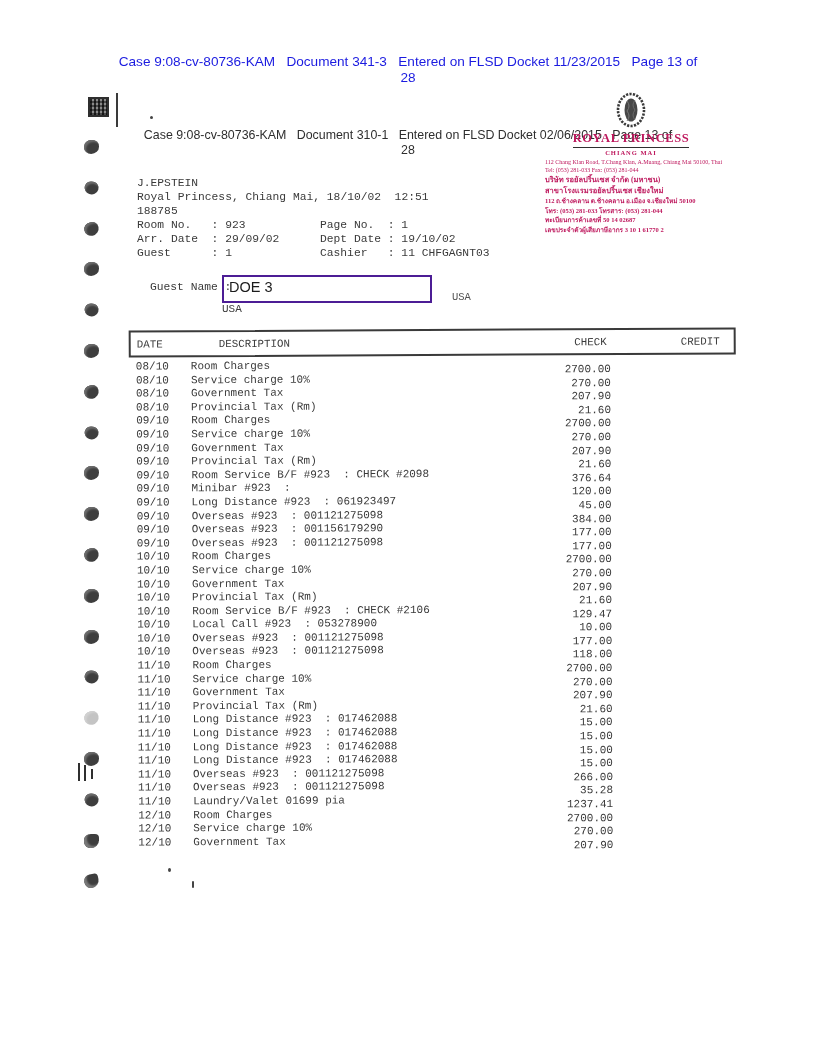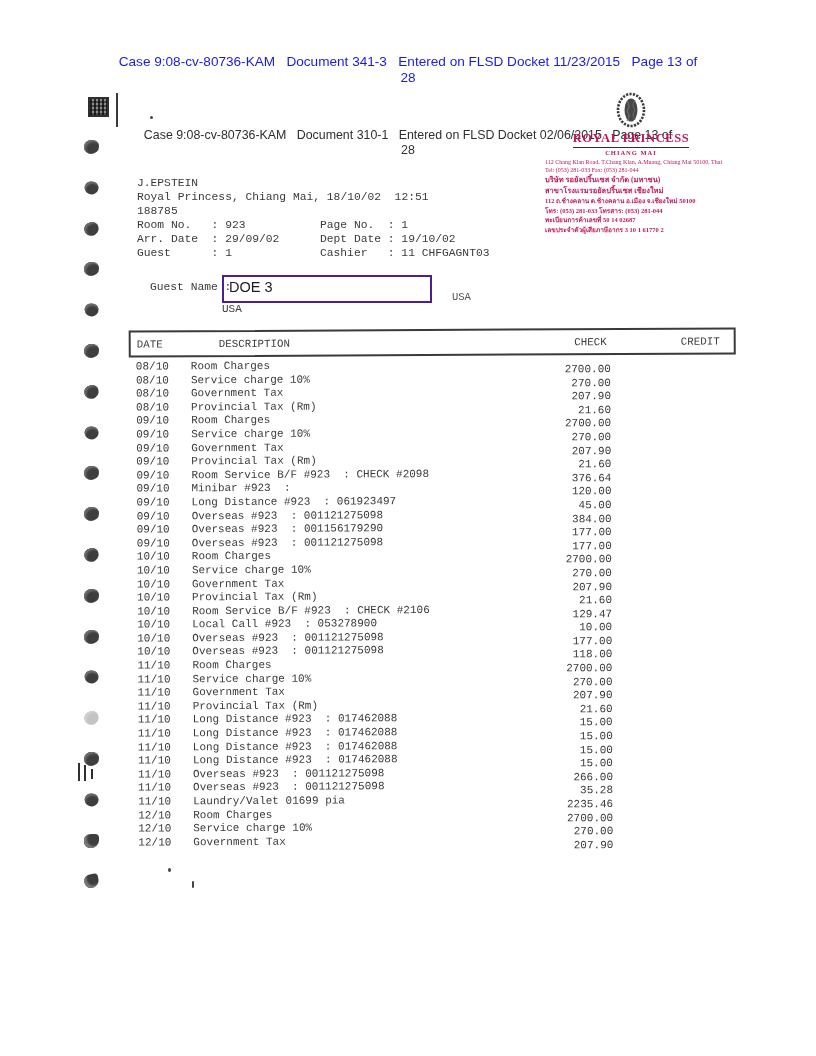--- a/index.html
+++ b/index.html
@@ -178,21 +178,21 @@
         <div class="brow grid4"><span class="c-date">11/10</span><span class="c-desc">Room Charges</span><span class="c-charge">2700.00</span><span class="c-credit"></span></div>
         <div class="brow grid4"><span class="c-date">11/10</span><span class="c-desc">Service charge 10%</span><span class="c-charge">270.00</span><span class="c-credit"></span></div>
         <div class="brow grid4"><span class="c-date">11/10</span><span class="c-desc">Government Tax</span><span class="c-charge">207.90</span><span class="c-credit"></span></div>
         <div class="brow grid4"><span class="c-date">11/10</span><span class="c-desc">Provincial Tax (Rm)</span><span class="c-charge">21.60</span><span class="c-credit"></span></div>
         <div class="brow grid4"><span class="c-date">11/10</span><span class="c-desc">Long Distance #923  : 017462088</span><span class="c-charge">15.00</span><span class="c-credit"></span></div>
         <div class="brow grid4"><span class="c-date">11/10</span><span class="c-desc">Long Distance #923  : 017462088</span><span class="c-charge">15.00</span><span class="c-credit"></span></div>
         <div class="brow grid4"><span class="c-date">11/10</span><span class="c-desc">Long Distance #923  : 017462088</span><span class="c-charge">15.00</span><span class="c-credit"></span></div>
         <div class="brow grid4"><span class="c-date">11/10</span><span class="c-desc">Long Distance #923  : 017462088</span><span class="c-charge">15.00</span><span class="c-credit"></span></div>
         <div class="brow grid4"><span class="c-date">11/10</span><span class="c-desc">Overseas #923  : 001121275098</span><span class="c-charge">266.00</span><span class="c-credit"></span></div>
         <div class="brow grid4"><span class="c-date">11/10</span><span class="c-desc">Overseas #923  : 001121275098</span><span class="c-charge">35.28</span><span class="c-credit"></span></div>
-        <div class="brow grid4"><span class="c-date">11/10</span><span class="c-desc">Laundry/Valet 01699 pia</span><span class="c-charge">2235.46</span><span class="c-credit"></span></div>
+        <div class="brow grid4"><span class="c-date">11/10</span><span class="c-desc">Laundry/Valet 01699 pia</span><span class="c-charge">1237.41</span><span class="c-credit"></span></div>
         <div class="brow grid4"><span class="c-date">12/10</span><span class="c-desc">Room Charges</span><span class="c-charge">2700.00</span><span class="c-credit"></span></div>
         <div class="brow grid4"><span class="c-date">12/10</span><span class="c-desc">Service charge 10%</span><span class="c-charge">270.00</span><span class="c-credit"></span></div>
         <div class="brow grid4"><span class="c-date">12/10</span><span class="c-desc">Government Tax</span><span class="c-charge">207.90</span><span class="c-credit"></span></div>
       </div>
   </div>
 
   <div class="sig">
     <div class="sigrow">
       <span>Date</span>
       <span class="line line-date"></span>

